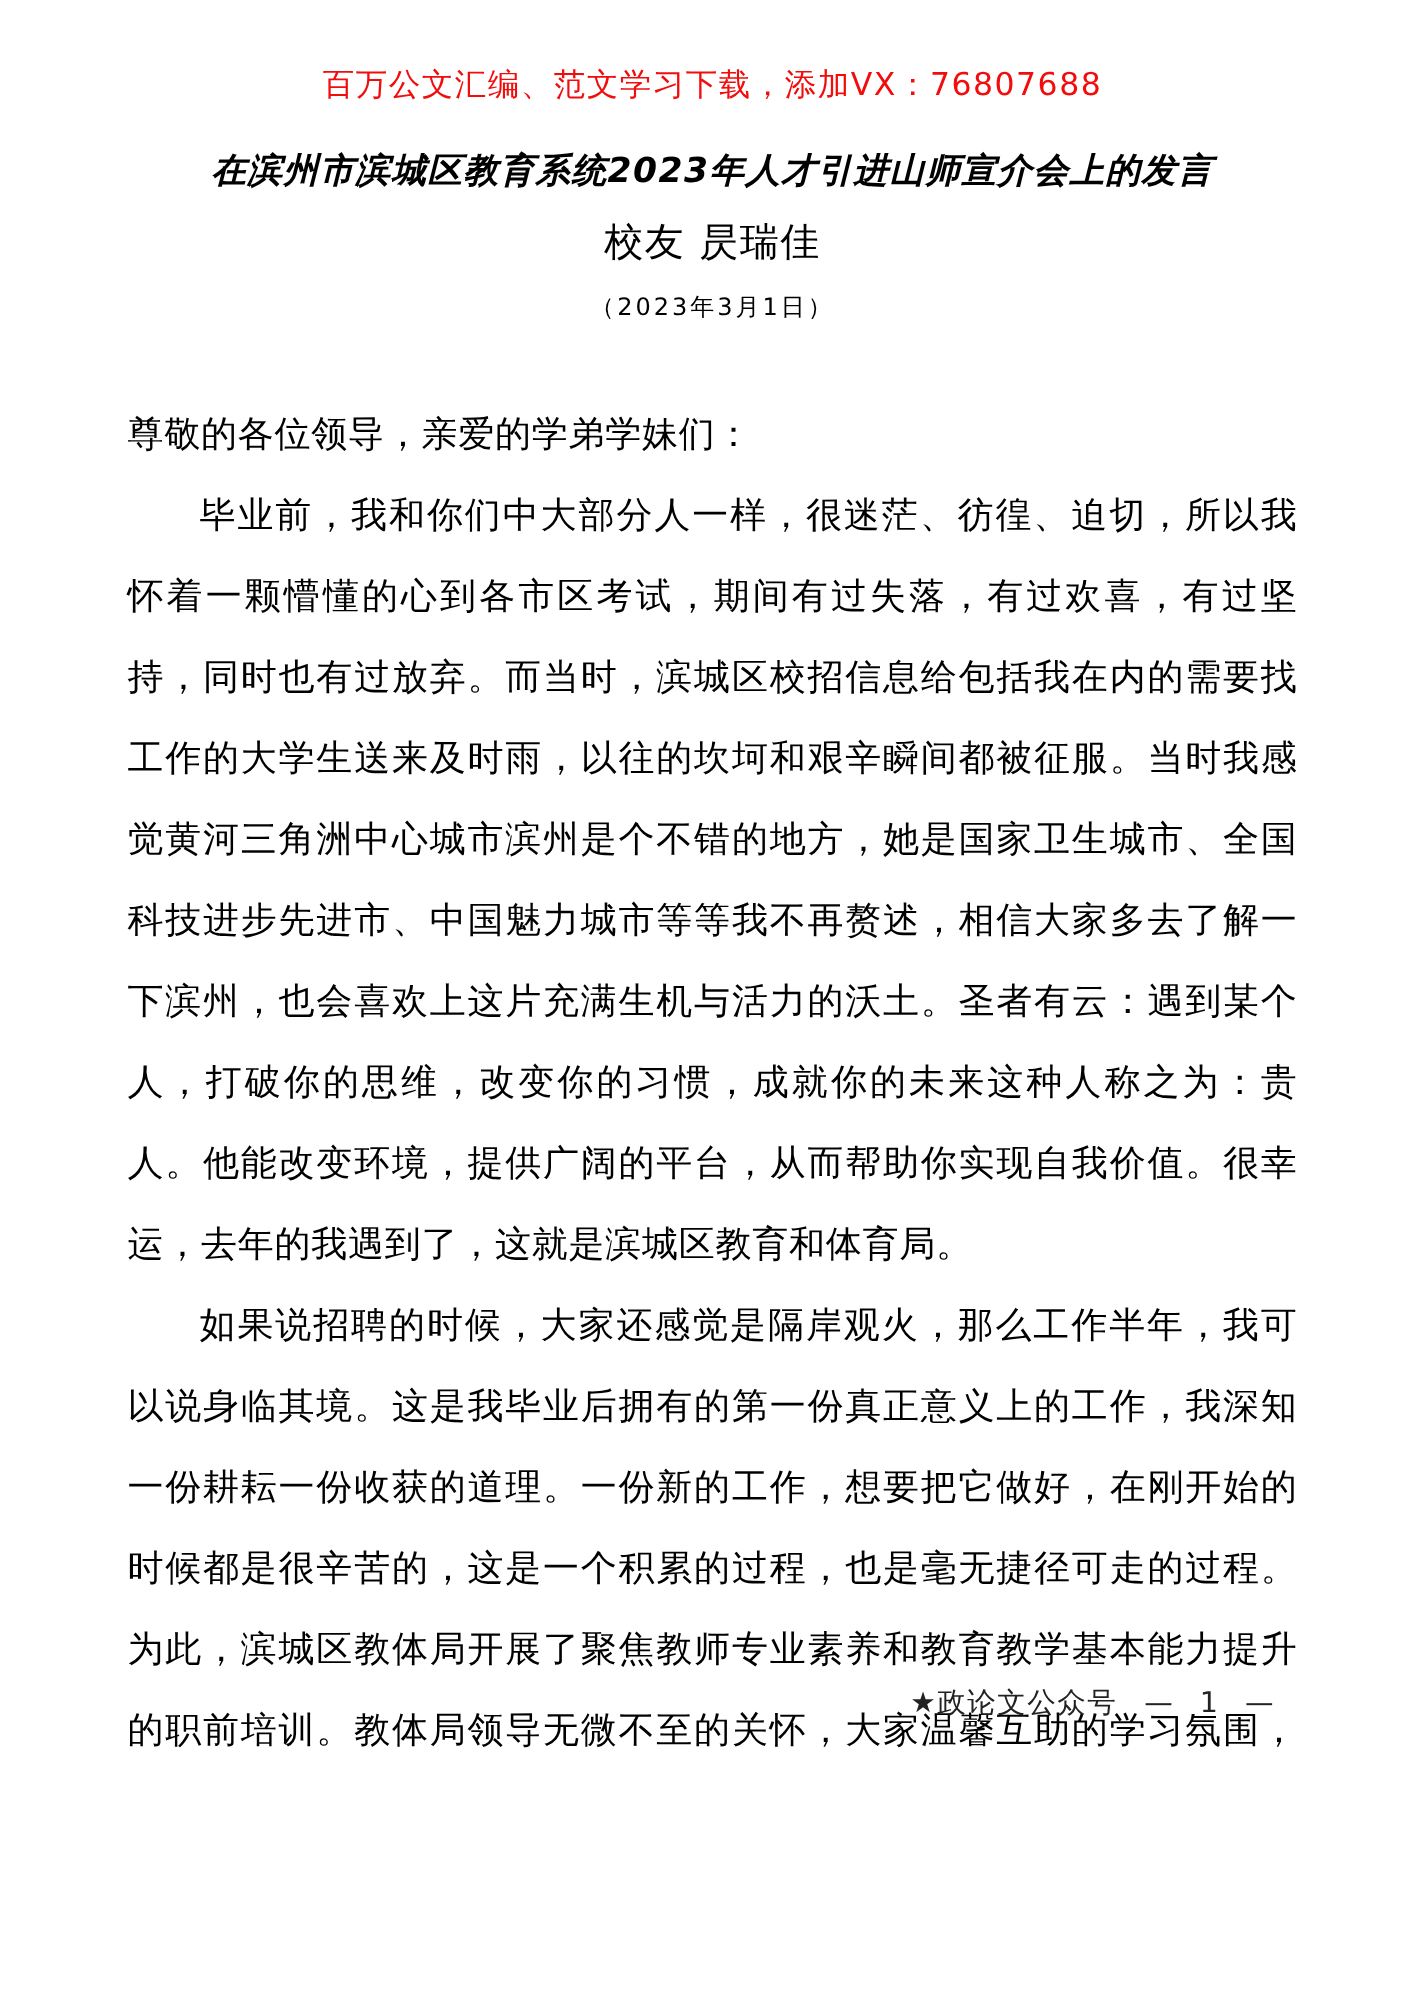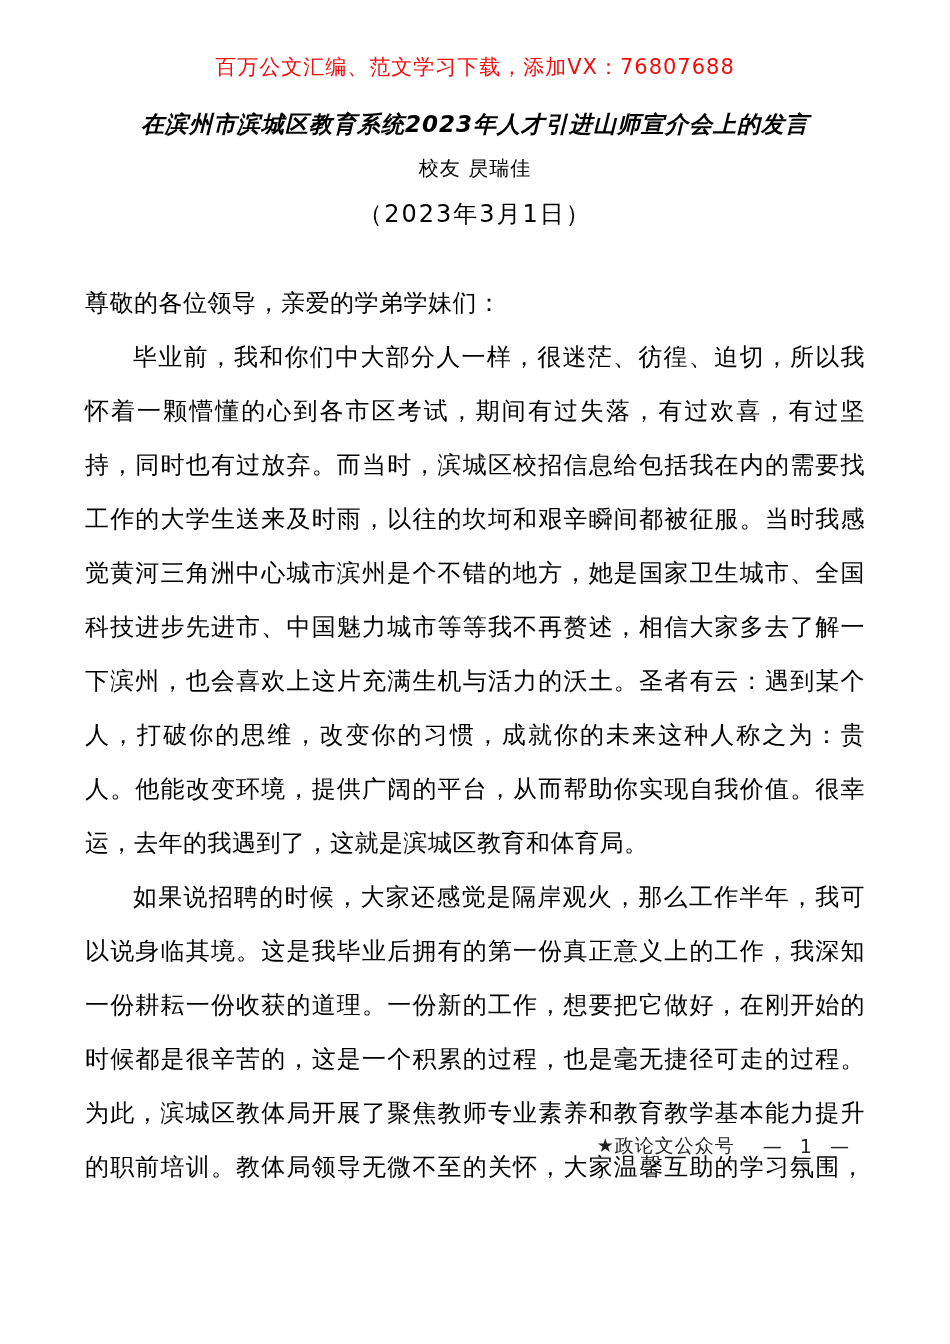--- a/index.html
+++ b/index.html
@@ -4,21 +4,21 @@
 <style>
   html, body {
     margin: 0;
     padding: 0;
     background: #ffffff;
   }
   .page {
     position: relative;
     width: 950px;
     height: 1174px;
-    margin: 15px auto;
+    margin: 4px auto;
     background: #ffffff;
     overflow: hidden;
     font-family: "DejaVu Sans", "Liberation Sans", sans-serif;
     color: #000000;
   }
   .promo {
     margin-top: 38px;
     text-align: center;
     font-size: 21px;
     letter-spacing: 1px;
@@ -29,26 +29,26 @@
     text-align: center;
   }
   .doc-title {
     font-size: 23px;
     font-weight: bold;
     letter-spacing: 1px;
     font-style: italic;
   }
   .doc-author {
     margin-top: 15px;
-    font-size: 20px;
+    font-size: 26px;
     letter-spacing: 1px;
   }
   .doc-date {
     margin-top: 16px;
-    font-size: 24px;
+    font-size: 16px;
     letter-spacing: 2px;
   }
   .content {
     margin: 46px 85px 0 85px;
   }
   .content p {
     margin: 0;
     font-size: 24px;
     line-height: 54px;
     text-align: justify;
@@ -59,21 +59,21 @@
     text-indent: 2em;
   }
   .footer {
     position: absolute;
     right: 95px;
     bottom: 30px;
     font-size: 19px;
     color: #222222;
     display: flex;
     align-items: center;
-    gap: 28px;
+    gap: 18px;
     letter-spacing: 1px;
   }
   .page-num {
     letter-spacing: 6px;
   }
 </style>
 </head>
 <body>
 
 <div class="page">

